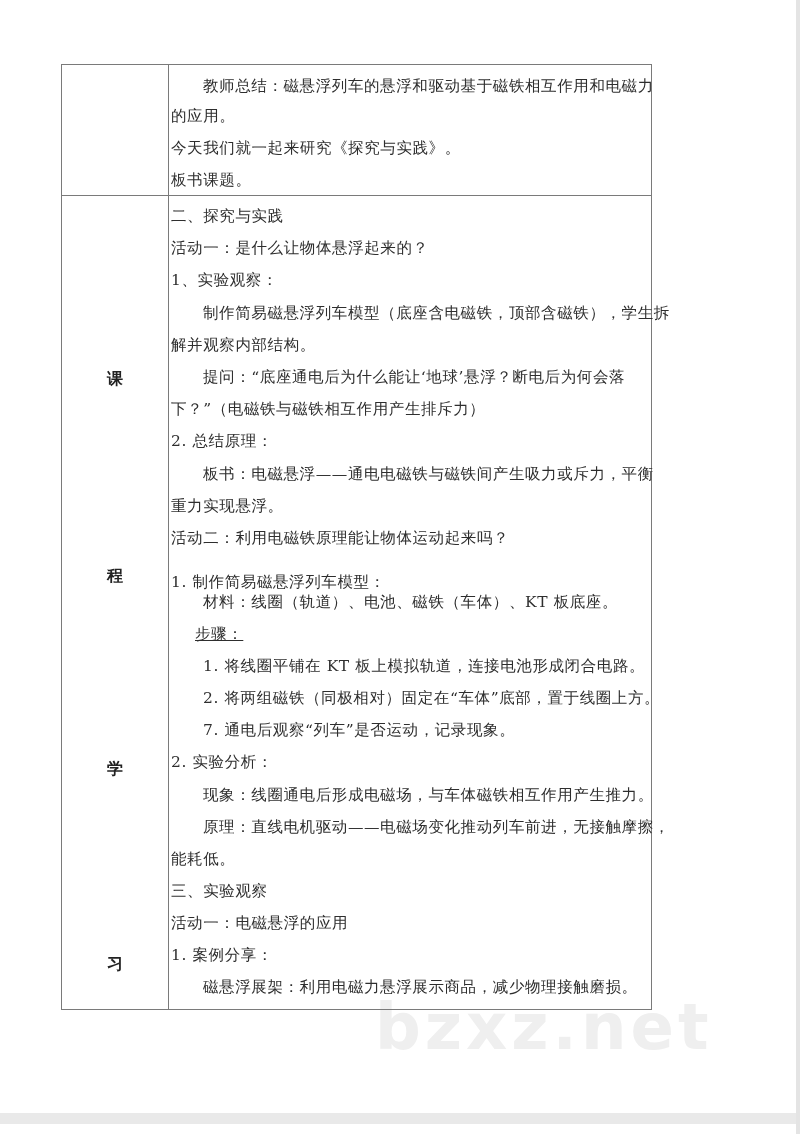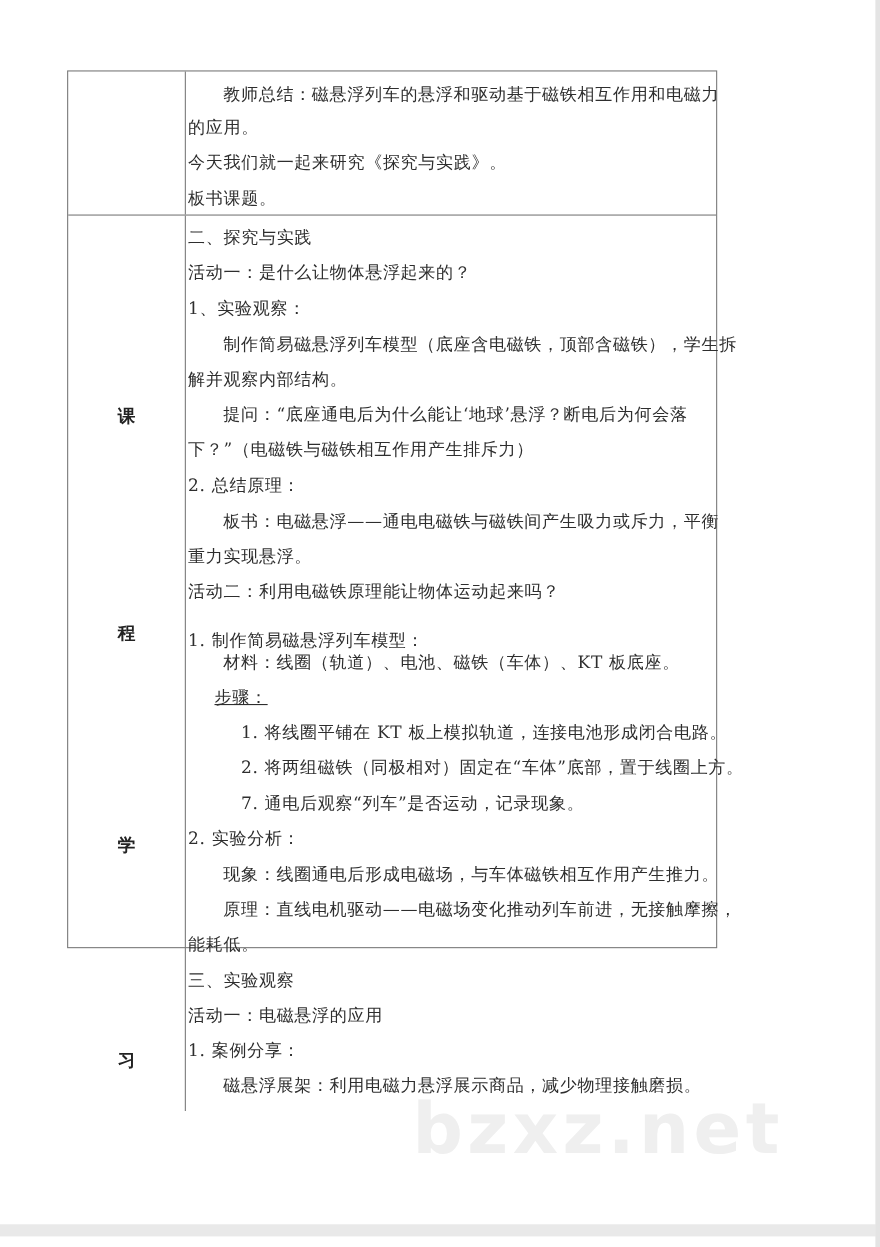--- a/index.html
+++ b/index.html
@@ -29,21 +29,21 @@
       top: 1124px;
       width: 796px;
       height: 20px;
       background: #ffffff;
     }
     .lesson-table {
       position: absolute;
       left: 61px;
       top: 64px;
       width: 591px;
-      height: 798px;
+      height: 946px;
       border: 1px solid #7a7a7a;
       box-sizing: border-box;
     }
     .row {
       position: absolute;
       left: 0;
       width: 100%;
       box-sizing: border-box;
     }
     .row-1 { top: 0; height: 131px; border-bottom: 1px solid #7a7a7a; }
@@ -84,21 +84,21 @@
       position: absolute;
       left: 0;
       white-space: nowrap;
       font-size: 15.5px;
       line-height: 20px;
       letter-spacing: 0.6px;
       color: #2e2e2e;
     }
     .ind2 { left: 32px; }
     .ind15 { left: 24px; text-decoration: underline; }
-    .ind-step { left: 32px; margin-left: 16px; }
+    .ind-step { left: 32px; }
     .watermark {
       position: absolute;
       left: 375px;
       top: 990px;
       font-family: "DejaVu Sans", "Liberation Sans", sans-serif;
       font-weight: bold;
       font-size: 64px;
       letter-spacing: 4px;
       color: #efefef;
       pointer-events: none;

